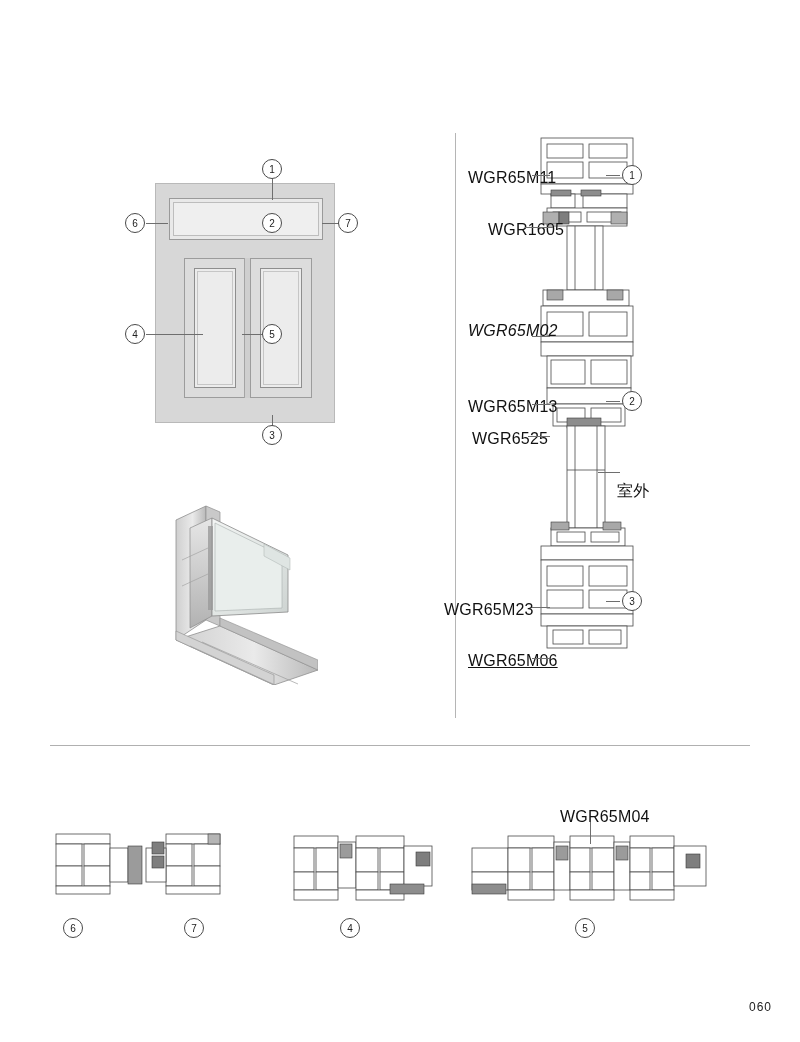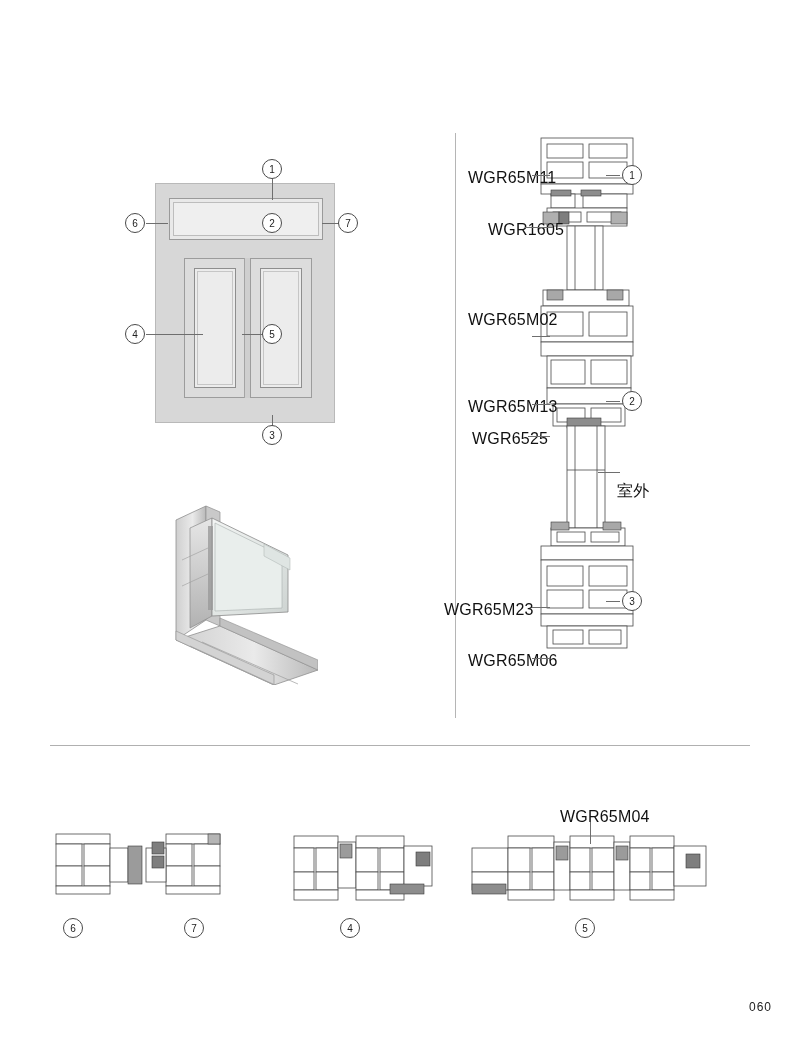--- a/index.html
+++ b/index.html
@@ -328,36 +328,36 @@
       </g>
     </svg>
   </div>
 
   <div class="label" style="left:468px; top:169px;">WGR65M11</div>
   <div class="leader hline" style="left:532px; top:175px; width:18px;"></div>
 
   <div class="label" style="left:468px; top:221px;margin-left:20px;">WGR1605</div>
   <div class="leader hline" style="left:525px; top:227px; width:28px;"></div>
 
-  <div class="label" style="left:468px; top:311px;">WGR65M02</div>
+  <div class="label" style="left:468px; top:322px;font-style:italic;">WGR65M02</div>
   <div class="leader hline" style="left:532px; top:336px; width:18px;"></div>
 
   <div class="label" style="left:468px; top:398px;">WGR65M13</div>
   <div class="leader hline" style="left:532px; top:404px; width:18px;"></div>
 
   <div class="label" style="left:472px; top:430px;">WGR6525</div>
   <div class="leader hline" style="left:528px; top:436px; width:22px;"></div>
 
   <div class="label" style="left:617px; top:481px;">室外</div>
   <div class="leader hline" style="left:598px; top:472px; width:22px;"></div>
 
   <div class="label" style="left:444px; top:601px;">WGR65M23</div>
   <div class="leader hline" style="left:532px; top:607px; width:18px;"></div>
 
-  <div class="label" style="left:468px; top:652px;">WGR65M06</div>
+  <div class="label" style="left:468px; top:652px;text-decoration:underline;">WGR65M06</div>
   <div class="leader hline" style="left:532px; top:658px; width:18px;"></div>
 
   <div class="leader hline" style="left:606px; top:175px; width:14px;"></div>
   <div class="callout" style="left:622px; top:165px;">1</div>
 
   <div class="leader hline" style="left:606px; top:401px; width:14px;"></div>
   <div class="callout" style="left:622px; top:391px;">2</div>
 
   <div class="leader hline" style="left:606px; top:601px; width:14px;"></div>
   <div class="callout" style="left:622px; top:591px;">3</div>

